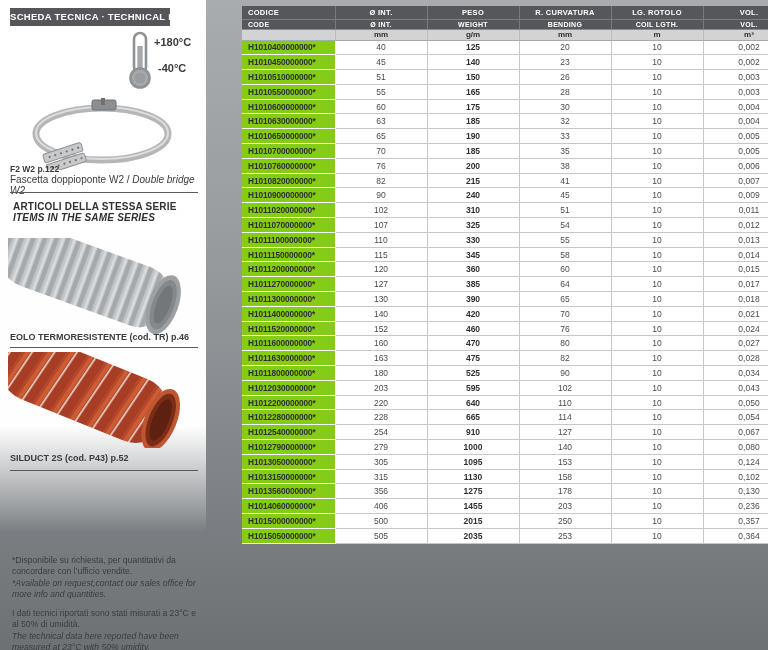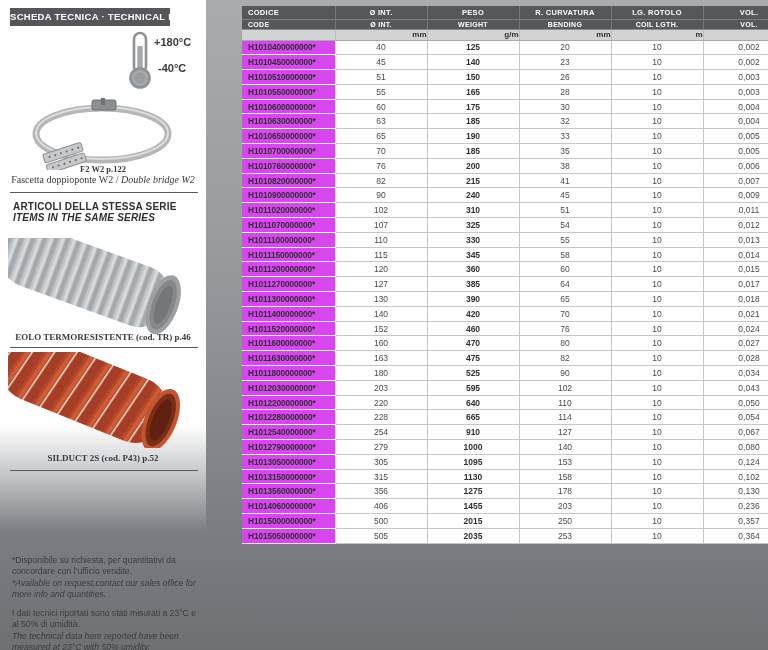--- a/index.html
+++ b/index.html
@@ -20,21 +20,21 @@
     position:absolute; left:10px; top:8px; width:160px; height:18px;
     background:#55565a; color:#fff; font-size:9.5px; font-weight:bold;
     letter-spacing:.3px; text-align:center; line-height:18px; white-space:nowrap;
   }
   .thermo-wrap{ position:absolute; left:126px; top:30px; width:76px; height:60px; }
   .thermo-wrap svg{ position:absolute; left:0; top:0; }
   .t-max{ position:absolute; left:28px; top:6px; font-size:11px; font-weight:bold; color:#3a3b3d; }
   .t-min{ position:absolute; left:32px; top:32px; font-size:11px; font-weight:bold; color:#3a3b3d; }
 
   .clamp-wrap{ position:absolute; left:18px; top:98px; width:168px; height:72px; }
-  .caption-block{ position:absolute; right:10px; text-align:center; color:#3a3b3d;font-family:Liberation Serif, serif; }
+  .caption-block{ position:absolute; right:10px; text-align:left; color:#3a3b3d; }
   .clamp-cap{ top:164px; width:186px; }
   .cap-ref{ font-size:8.5px; font-weight:bold; }
   .cap-line{ font-size:10px; }
   .cap-line .it{ font-style:italic; }
   .rule{ position:absolute; left:10px; width:188px; height:0; border-top:1px solid #5a5b5e; }
   .rule1{ top:192px; } .rule2{ top:347px; } .rule3{ top:470px; }
 
   .series-title{ position:absolute; left:13px; top:201px; color:#2f3032; }
   .series-title .l1{ font-size:10px; font-weight:bold; letter-spacing:.2px; }
   .series-title .l2{ font-size:10px; font-weight:bold; font-style:italic; letter-spacing:.2px; }
@@ -54,29 +54,29 @@
   table{ width:553px; border-collapse:collapse; table-layout:fixed; }
   thead th{
     background:#56575b; color:#fff; font-size:7.5px; font-weight:bold;
     letter-spacing:.3px; text-align:center; height:13px;
     border-right:1px solid #77787b; border-bottom:1px solid #7c7d80;
   }
   thead tr.h2 th{ height:10px; font-size:7px; border-bottom:1px solid #8a8b8e; }
   thead tr.h1 th.col0, thead tr.h2 th.col0{ text-align:left; padding-left:6px; }
   tr.units td{
     background:#d2d3d5; color:#2f3032; font-size:8px; font-weight:bold;
-    text-align:right; height:11px;
+    text-align:center; height:11px;
     border-right:1px solid #bcbdbf; border-bottom:1px solid #a8a9ab;
   }
   tbody td{
     background:#ffffff; color:#4a4b4d; font-size:8.5px; text-align:center;
     height:14.8px; border-right:1px solid #c6c7c9; border-bottom:1px solid #c6c7c9;
   }
   tbody td.code{
-    background:#d946ef; color:#2f3032; font-weight:bold; text-align:left;
+    background:#84cc16; color:#2f3032; font-weight:bold; text-align:left;
     padding-left:6px; border-bottom:1px solid #ffffff; border-right:1px solid #ffffff;
     font-size:8.3px; letter-spacing:-0.1px;
   }
   tbody td.b{ font-weight:bold; color:#2f3032; }
 </style>
 </head>
 <body>
 
 <div class="page">
 

